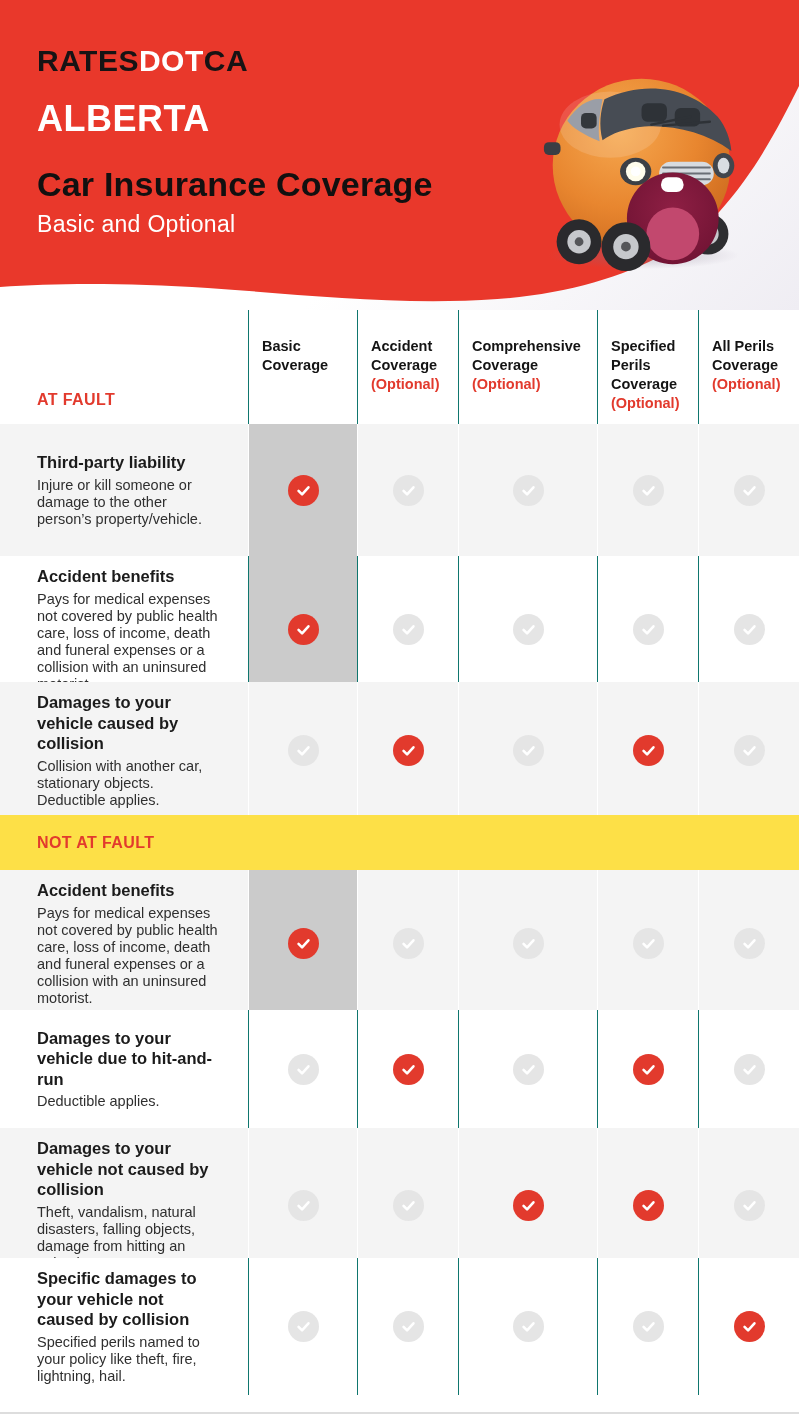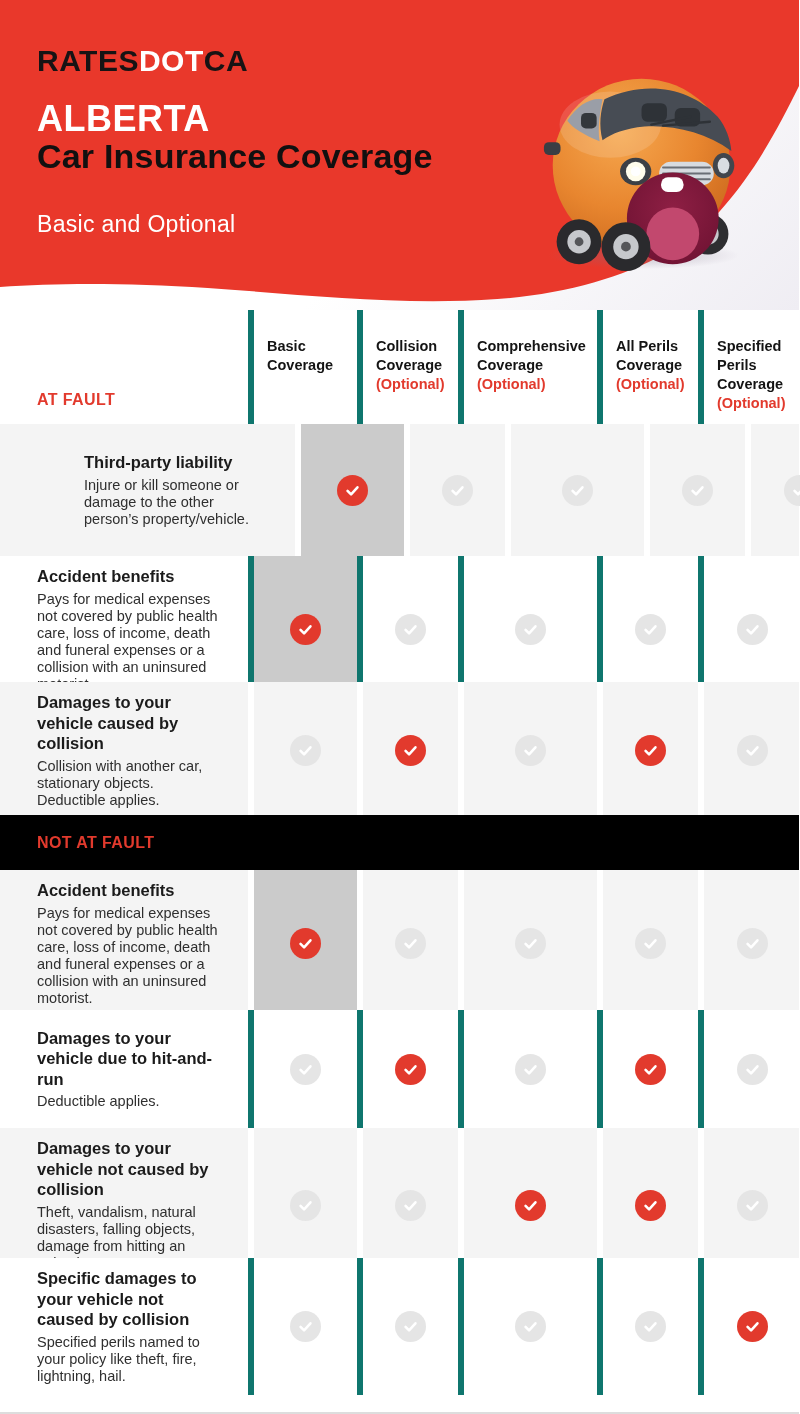--- a/index.html
+++ b/index.html
@@ -18,35 +18,35 @@
   }
   .page{width:799px;height:1414px;display:flex;flex-direction:column;}
 
   
   .banner{position:relative;height:310px;flex:none;background:linear-gradient(135deg,#ffffff 55%,#efedf3 100%);}
   .banner-wave{position:absolute;inset:0;width:100%;height:100%;display:block;}
   .logo{position:absolute;left:37px;top:44px;z-index:3;font-weight:bold;font-size:30px;letter-spacing:.5px;white-space:nowrap;}
   .logo .lg-black{color:#171314;}
   .logo .lg-white{color:#ffffff;}
   .region-title{position:absolute;left:37px;top:98px;z-index:3;margin:0;color:#ffffff;font-size:36px;font-weight:bold;letter-spacing:.5px;}
-  .page-title{position:absolute;left:37px;top:137px;z-index:3;margin:0;color:#121010;font-size:34px;font-weight:bold;letter-spacing:.2px;text-align:center;}
+  .page-title{position:absolute;left:37px;top:165px;z-index:3;margin:0;color:#121010;font-size:34px;font-weight:bold;letter-spacing:.2px;text-align:center;}
   .page-subtitle{position:absolute;left:37px;top:211px;z-index:3;margin:0;color:#ffffff;font-size:23px;font-weight:normal;letter-spacing:.3px;}
   .car-art{position:absolute;right:38px;top:68px;width:235px;height:205px;z-index:2;}
 
   
   .table{flex:1;display:flex;flex-direction:column;}
   .trow{display:grid;grid-template-columns:248px 109px 101px 139px 101px 102px;}
-  .trow .cell + .cell{border-left:6px solid #0f766e;}
+  .trow .cell + .cell{border-left:1px solid #0f766e;}
   .trow.thead{height:114px;}
   .thead .cell{border-left-color:#e6e6e6;}
   .col-head{padding:27px 6px 0 13px;font-size:14.5px;font-weight:bold;line-height:1.3;color:#141414;}
   .col-head .opt{color:var(--red-accent);}
   .corner{display:flex;align-items:flex-end;padding:0 0 15px 37px;border-left:none;}
   .section-label{color:var(--red-accent);font-size:16px;font-weight:bold;letter-spacing:.4px;}
-  .section-row{height:55px;display:flex;align-items:center;padding-left:37px;background:#000000;}
+  .section-row{height:55px;display:flex;align-items:center;padding-left:37px;background:#fde047;}
   .data-row{background:#ffffff;}
   .data-row.shade{background:var(--shade);}
   .data-row.shade .cell + .cell{border-left-color:#ffffff;}
   .label-cell{display:flex;flex-direction:column;justify-content:center;padding:10px 26px 10px 37px;}
   .row-title{margin:0 0 4px 0;font-size:16.5px;font-weight:bold;line-height:1.25;color:#1b1b1b;}
   .row-desc{margin:0;font-size:14.5px;line-height:1.18;color:#2f2f2f;}
   .cov-cell{display:flex;align-items:center;justify-content:center;}
   .cov-cell.band{background:var(--band);}
   .check{width:31px;height:31px;border-radius:50%;background:var(--check-gray);display:flex;align-items:center;justify-content:center;}
   .check.covered{background:var(--red-accent);}
@@ -129,26 +129,26 @@
       <circle cx="102" cy="183" r="5" fill="#55565A"></circle>
     </svg>
   </header>
 
   <main class="table">
       <div class="trow thead">
         <div class="cell corner">
           <span class="section-label">AT FAULT</span>
         </div>
         <div class="cell col-head"><span class="col-name">Basic Coverage</span></div>
-        <div class="cell col-head"><span class="col-name">Collision Coverage</span> <span class="opt">(Optional)</span></div>
+        <div class="cell col-head"><span class="col-name">Accident Coverage</span> <span class="opt">(Optional)</span></div>
         <div class="cell col-head"><span class="col-name">Comprehensive Coverage</span> <span class="opt">(Optional)</span></div>
+        <div class="cell col-head"><span class="col-name">Specified Perils Coverage</span> <span class="opt">(Optional)</span></div>
         <div class="cell col-head"><span class="col-name">All Perils Coverage</span> <span class="opt">(Optional)</span></div>
-        <div class="cell col-head"><span class="col-name">Specified Perils Coverage</span> <span class="opt">(Optional)</span></div>
-      </div>
-      <div class="trow data-row shade" style="height: 132px; padding-left: 47px;">
+      </div>
+      <div class="trow data-row shade" style="height: 132px;">
         <div class="cell label-cell">
           <h3 class="row-title">Third-party liability</h3>
           <p class="row-desc">Injure or kill someone or damage to the other person’s property/vehicle.</p>
         </div>
         <div class="cell cov-cell band">
           <span class="check covered">
             <svg viewBox="0 0 24 24">
               <path d="M5 12.5 L10 17.5 L19 7.5" stroke="#fff" stroke-width="3.6" fill="none" stroke-linecap="round" stroke-linejoin="round"></path>
             </svg>
           </span>

